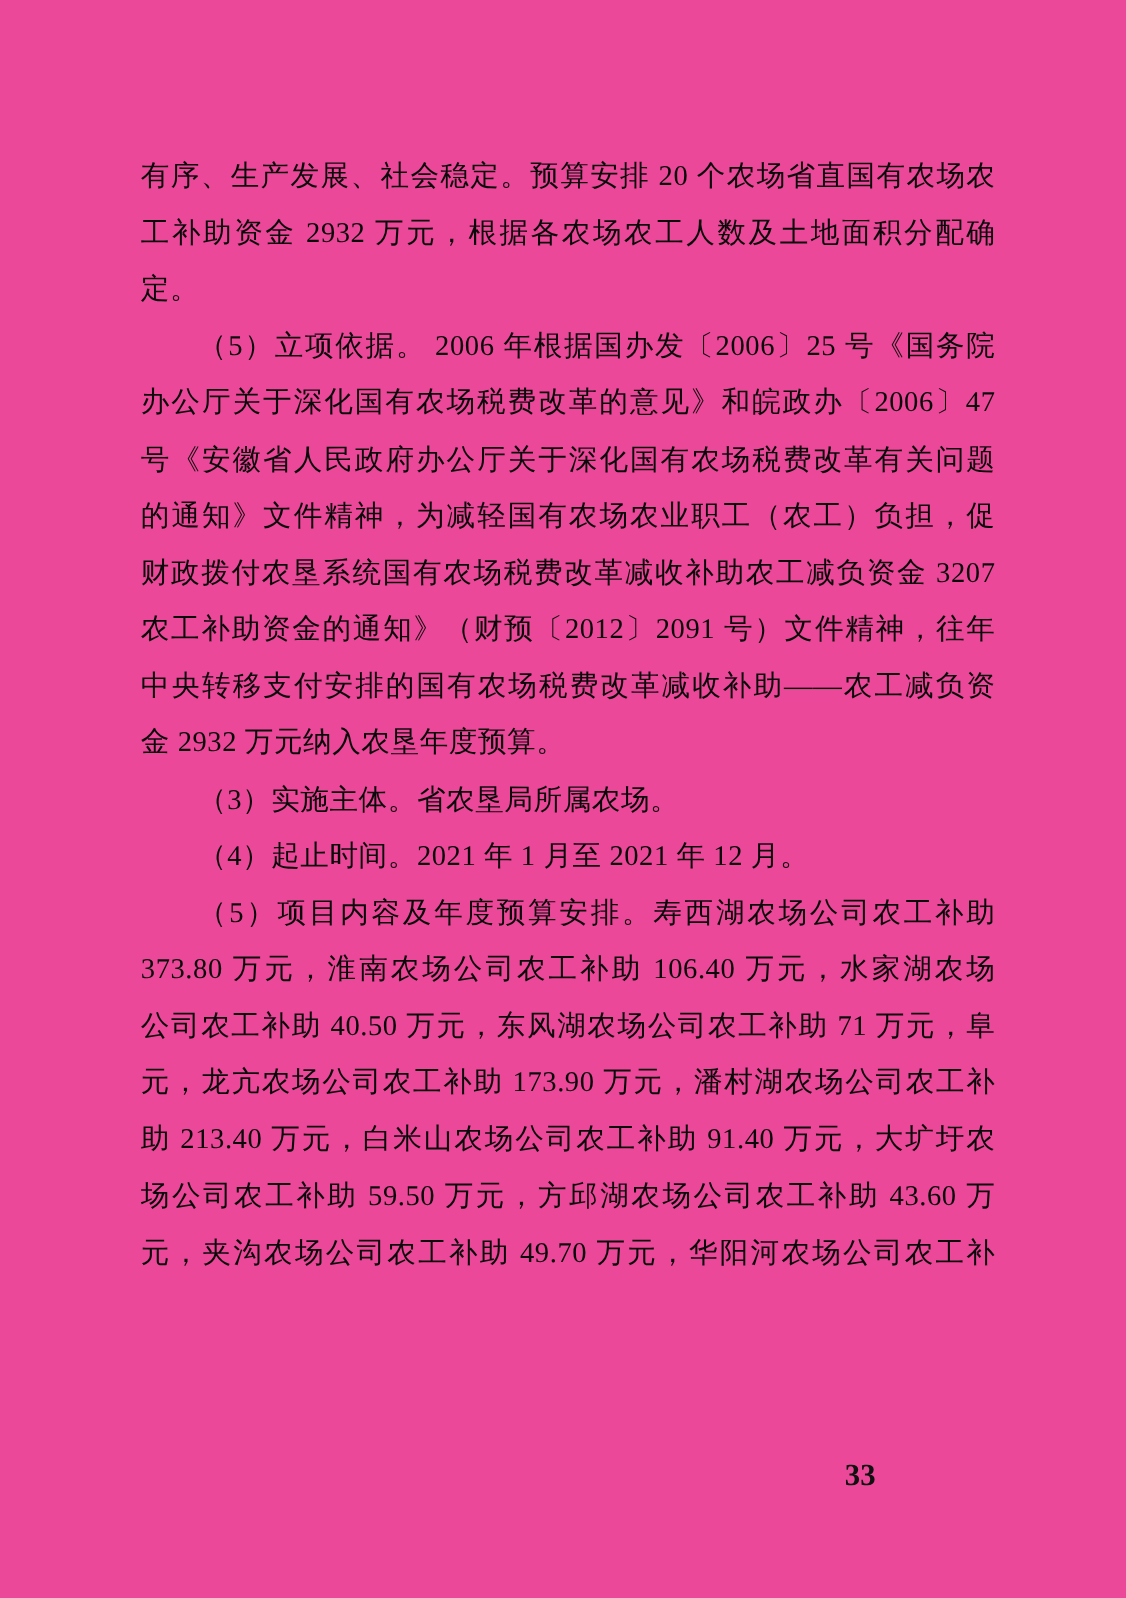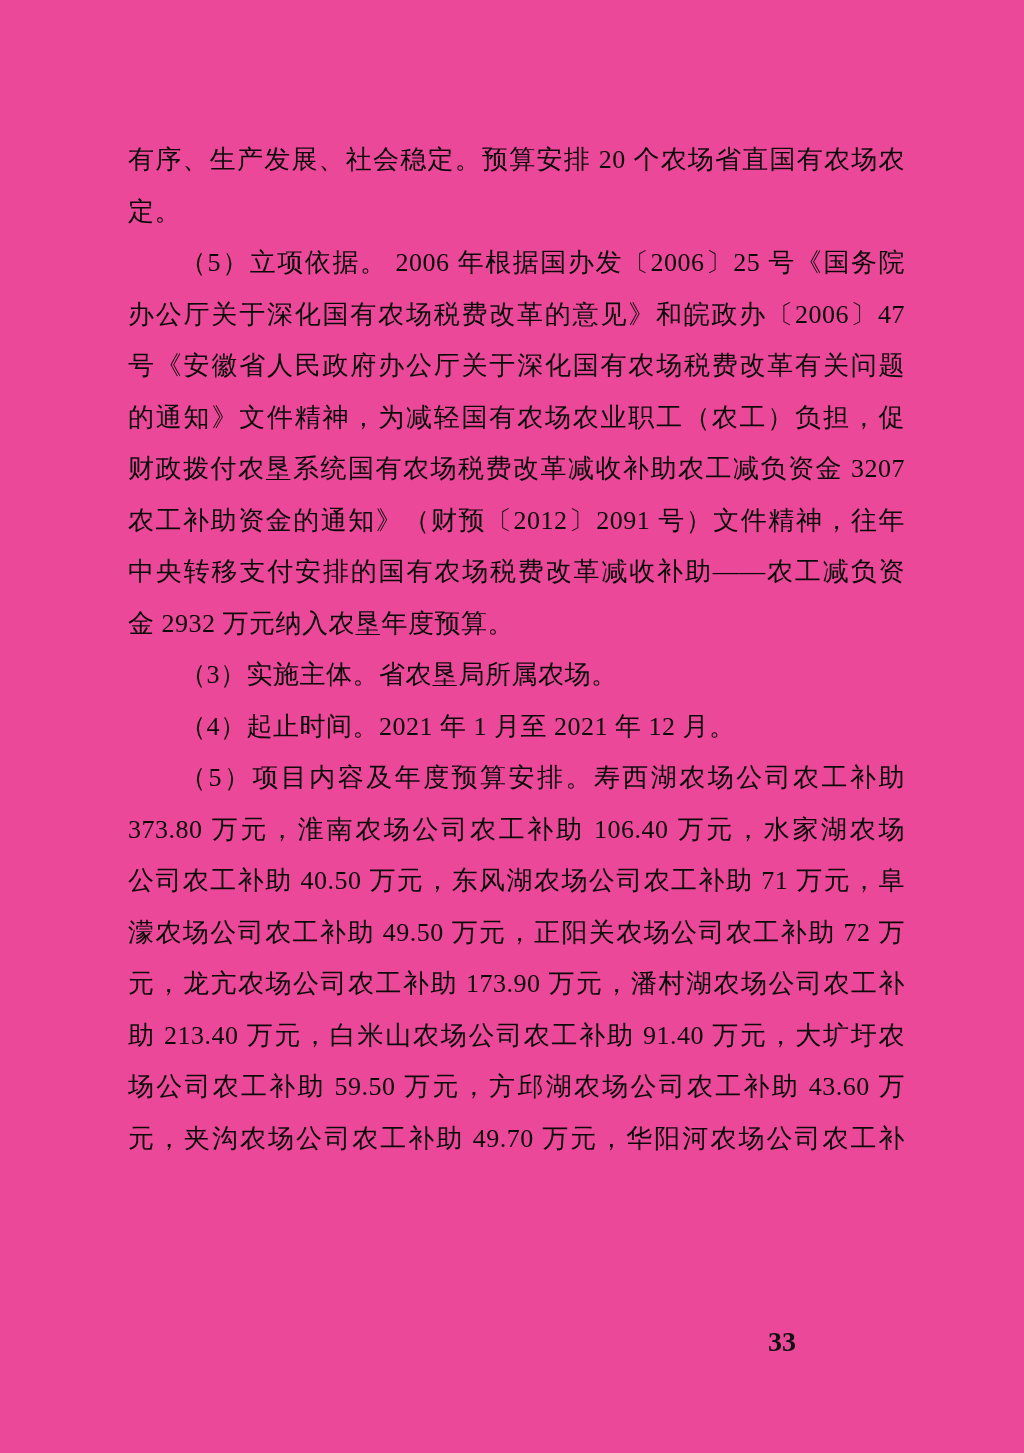--- a/index.html
+++ b/index.html
@@ -46,34 +46,34 @@
     color: #111;
     font-family: "Liberation Serif", serif;
   }
 </style>
 </head>
 <body>
 
 <div class="page">
   <div class="content">
     <div class="ln jst">有序、生产发展、社会稳定。预算安排 20 个农场省直国有农场农</div>
+    <div class="ln jst">工补助资金 2932 万元，根据各农场农工人数及土地面积分配确</div>
     <div class="ln">定。</div>
     <div class="ln ind jst">（5）立项依据。 2006 年根据国办发〔2006〕25 号《国务院</div>
     <div class="ln jst">办公厅关于深化国有农场税费改革的意见》和皖政办〔2006〕47</div>
     <div class="ln jst">号《安徽省人民政府办公厅关于深化国有农场税费改革有关问题</div>
     <div class="ln jst">的通知》文件精神，为减轻国有农场农业职工（农工）负担，促</div>
     <div class="ln jst">财政拨付农垦系统国有农场税费改革减收补助农工减负资金 3207</div>
     <div class="ln jst">农工补助资金的通知》（财预〔2012〕2091 号）文件精神，往年</div>
     <div class="ln jst">中央转移支付安排的国有农场税费改革减收补助——农工减负资</div>
     <div class="ln">金 2932 万元纳入农垦年度预算。</div>
     <div class="ln ind">（3）实施主体。省农垦局所属农场。</div>
     <div class="ln ind">（4）起止时间。2021 年 1 月至 2021 年 12 月。</div>
     <div class="ln ind jst">（5）项目内容及年度预算安排。寿西湖农场公司农工补助</div>
     <div class="ln jst">373.80 万元，淮南农场公司农工补助 106.40 万元，水家湖农场</div>
     <div class="ln jst">公司农工补助 40.50 万元，东风湖农场公司农工补助 71 万元，阜</div>
-    <div class="ln jst">濛农场公司农工补助 49.50 万元，正阳关农场公司农工补助 72 万</div>
     <div class="ln jst">元，龙亢农场公司农工补助 173.90 万元，潘村湖农场公司农工补</div>
     <div class="ln jst">助 213.40 万元，白米山农场公司农工补助 91.40 万元，大圹圩农</div>
     <div class="ln jst">场公司农工补助 59.50 万元，方邱湖农场公司农工补助 43.60 万</div>
     <div class="ln jst">元，夹沟农场公司农工补助 49.70 万元，华阳河农场公司农工补</div>
   </div>
   <div class="page-number">33</div>
 </div>
 
 </body></html>

